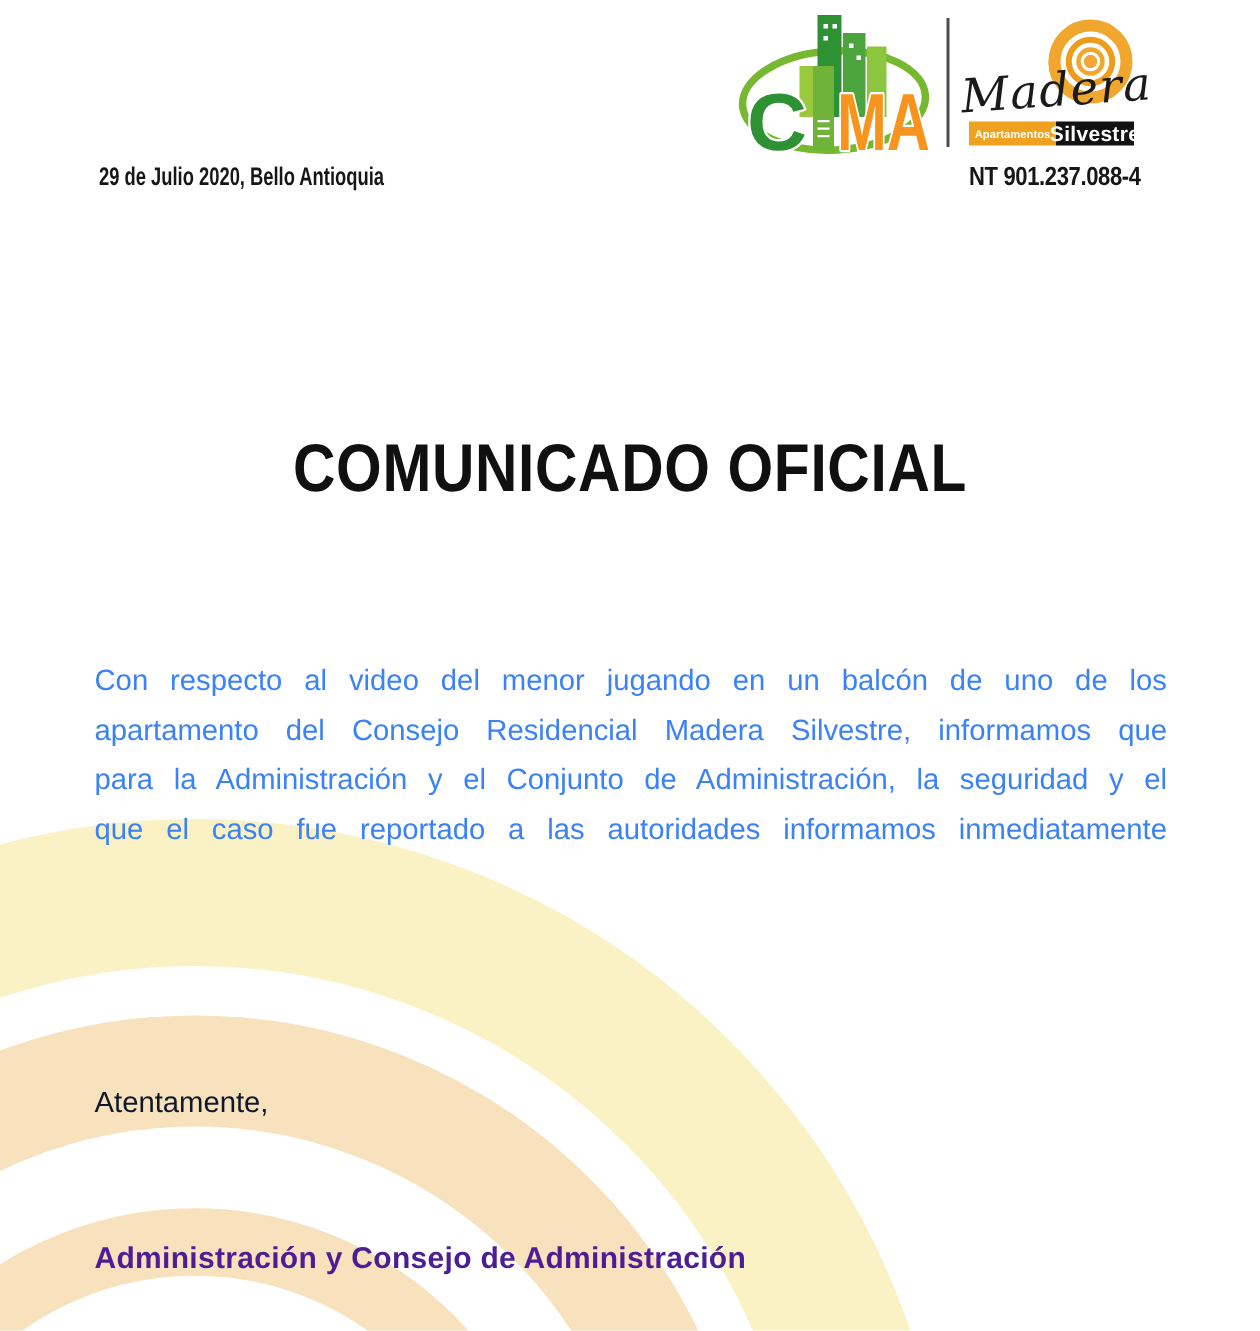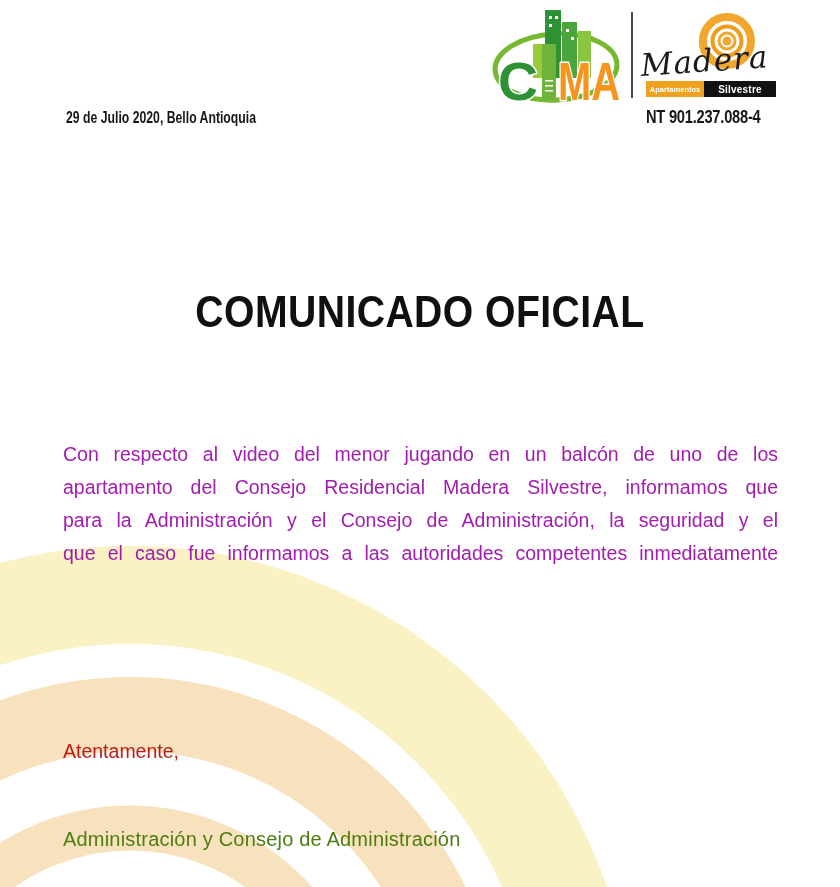--- a/index.html
+++ b/index.html
@@ -38,47 +38,47 @@
     font-family:"DejaVu Serif",serif;font-style:italic;font-size:31px;
     color:#1a1a1a;transform:rotate(-4deg);transform-origin:left bottom;
     letter-spacing:1px;white-space:nowrap;
   }
   .madera-bar{position:absolute;left:8px;top:76px;height:16px;display:flex;}
   .madera-bar .seg-apart{
     width:58px;background:#EFA21F;color:#ffffff;font-size:7.5px;font-weight:bold;
     display:flex;align-items:center;justify-content:center;white-space:nowrap;
   }
   .madera-bar .seg-silv{
-    width:72px;background:#121212;color:#ffffff;font-size:10px;font-weight:bold;
+    width:52px;background:#121212;color:#ffffff;font-size:14px;font-weight:bold;
     display:flex;align-items:center;justify-content:center;white-space:nowrap;
     letter-spacing:0.2px;
   }
 
   
   .doc-title{
     position:absolute;left:0;top:286px;width:840px;
     text-align:center;font-size:45px;font-weight:bold;letter-spacing:0.5px;
     transform:scaleX(0.87);transform-origin:center top;color:#101010;
     margin:0;
   }
 
   
   .body-paragraph{
     position:absolute;left:63px;top:438px;width:715px;
-    font-size:19.5px;line-height:33px;color:#a21caf;
+    font-size:19.5px;line-height:33px;color:#3b82f6;
   }
   .jline{text-align:justify;text-align-last:justify;white-space:normal;}
   .jline.last{text-align-last:left;}
 
   .closing{
-    position:absolute;left:63px;top:740px;font-size:19.5px;color:#b91c1c;
+    position:absolute;left:63px;top:724px;font-size:19.5px;color:#0f172a;
   }
   .signature{
-    position:absolute;left:63px;top:828px;font-size:20px;font-weight:normal;
-    letter-spacing:0.2px;color:#4d7c0f;
+    position:absolute;left:63px;top:828px;font-size:20px;font-weight:bold;
+    letter-spacing:0.2px;color:#4c1d95;
   }
 </style>
 </head>
 <body>
 
 <div class="page">
 
   <svg class="bg-arcs" width="840" height="887" viewBox="0 0 840 887" aria-hidden="true">
     <g fill="none">
       <circle cx="130" cy="1050" r="455" stroke="#FAF2C4" stroke-width="98"></circle>
@@ -132,21 +132,21 @@
     </div>
 
     <div class="date-line">29 de Julio 2020, Bello Antioquia</div>
     <div class="tax-id">NT 901.237.088-4</div>
 
     <h1 class="doc-title">COMUNICADO OFICIAL</h1>
 
     <div class="body-paragraph">
       <div class="jline">Con respecto al video del menor jugando en un balcón de uno de los</div>
       <div class="jline">apartamento del Consejo Residencial Madera Silvestre, informamos que</div>
-      <div class="jline">para la Administración y el Consejo de Administración, la seguridad y el</div>
-      <div class="jline">que el caso fue informamos a las autoridades competentes inmediatamente</div>
+      <div class="jline">para la Administración y el Conjunto de Administración, la seguridad y el</div>
+      <div class="jline">que el caso fue reportado a las autoridades informamos inmediatamente</div>
     </div>
 
     <div class="closing">Atentamente,</div>
     <div class="signature">Administración y Consejo de Administración</div>
 
   </div>
 </div>
 
 </body></html>

